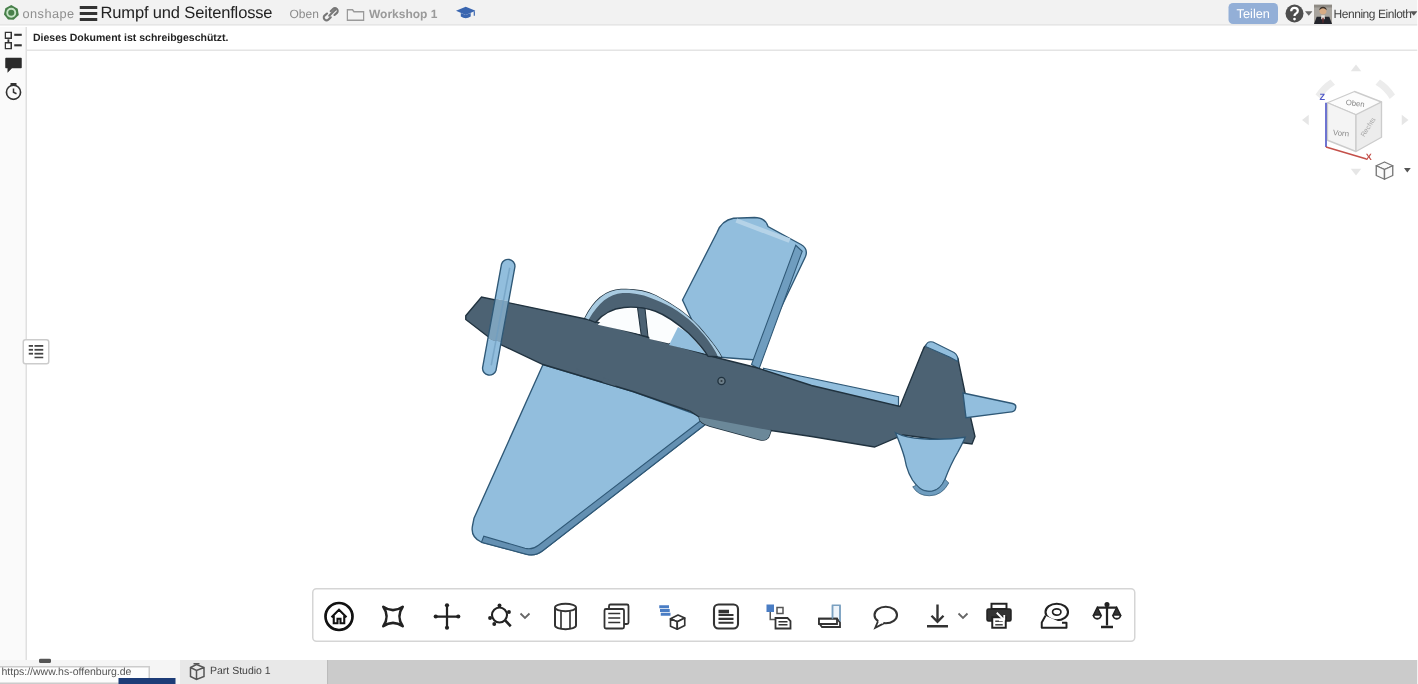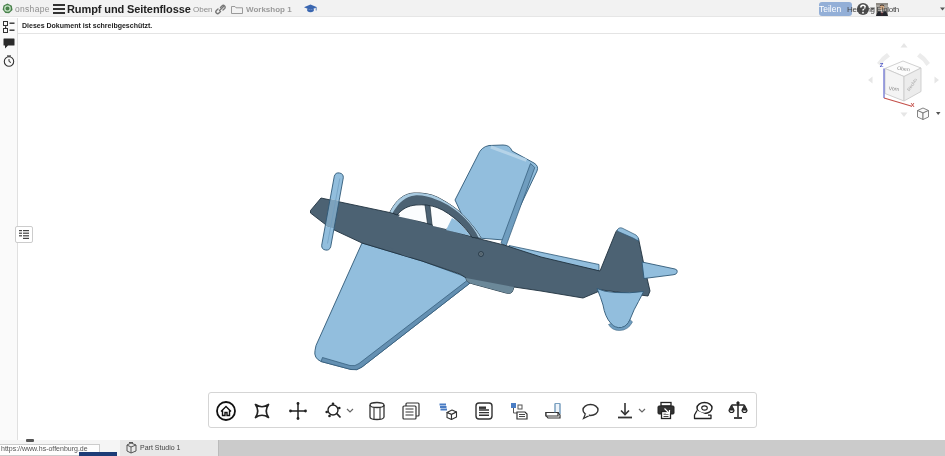--- a/index.html
+++ b/index.html
@@ -18,21 +18,21 @@
     <polygon points="7,0.5 12.5,3.5 13.4,9 9,13 4.3,12.8 0.8,8.4 2,3.2" fill="#48804a"></polygon>
     <circle cx="7" cy="7" r="3.4" fill="none" stroke="#c6e3c6" stroke-width="1.6"></circle>
   </svg>
   <div class="abs" style="left:15px;top:4px;font-size:8.5px;color:#8e8e8e;letter-spacing:0.3px;">onshape</div>
 
   <svg class="abs" style="left:53px;top:4px;" width="12" height="10" viewBox="0 0 12 10">
     <rect x="0" y="0" width="12" height="2" fill="#333"></rect>
     <rect x="0" y="4" width="12" height="2" fill="#333"></rect>
     <rect x="0" y="8" width="12" height="2" fill="#333"></rect>
   </svg>
-  <div class="abs" style="left:67px;top:3px;font-size:11px;letter-spacing:-0.1px;font-weight:bold;color:#222;white-space:nowrap;">Rumpf und Seitenflosse</div>
+  <div class="abs" style="left:67px;top:3px;font-size:11px;letter-spacing:-0.1px;font-weight:normal;color:#222;white-space:nowrap;">Rumpf und Seitenflosse</div>
   <div class="abs" style="left:193px;top:5px;font-size:8px;color:#8b8b8b;">Oben</div>
 
   <svg class="abs" style="left:215px;top:4px;" width="11" height="11" viewBox="0 0 11 11">
     <g stroke="#777" stroke-width="1.4" fill="none" stroke-linecap="round">
       <path d="M4.5,6.5 L8.5,2.5"></path>
       <path d="M5.5,3.5 L7,2 a1.8,1.8 0 0 1 2.6,2.6 L8,6"></path>
       <path d="M5.5,7.5 L4,9 a1.8,1.8 0 0 1 -2.6,-2.6 L3,5"></path>
     </g>
   </svg>
 
@@ -40,41 +40,41 @@
     <path d="M0.5,1.5 L4,1.5 L5,2.8 L11.5,2.8 L11.5,8.5 L0.5,8.5 Z" fill="none" stroke="#9a9a9a" stroke-width="1"></path>
   </svg>
   <div class="abs" style="left:246px;top:5px;font-size:8px;color:#9a9a9a;font-weight:bold;">Workshop 1</div>
 
   <svg class="abs" style="left:304px;top:4px;" width="13" height="10" viewBox="0 0 13 10">
     <polygon points="6.5,0.5 13,3.2 6.5,6 0,3.2" fill="#3a66b0"></polygon>
     <path d="M3.2,4.6 L3.2,7 Q6.5,9.4 9.8,7 L9.8,4.6 L6.5,6 Z" fill="#3a66b0"></path>
     <path d="M12.2,3.5 L12.2,6.5" stroke="#3a66b0" stroke-width="0.8"></path>
   </svg>
 
-  <div class="abs" style="left:819px;top:2px;width:33px;height:14px;background:#93afd7;border-radius:3px;color:#fff;font-size:8.5px;line-height:14px;">Teilen</div>
+  <div class="abs" style="left:819px;top:2px;width:33px;height:14px;background:#93afd7;border-radius:3px;color:#fff;font-size:8.5px;text-align:center;line-height:14px;">Teilen</div>
 
   <svg class="abs" style="left:856px;top:2px;" width="14" height="14" viewBox="0 0 14 14">
     <circle cx="7" cy="7" r="6" fill="#4d4d4d"></circle>
     <path d="M4.8,5.5 Q4.8,3.2 7,3.2 Q9.2,3.2 9.2,5.2 Q9.2,6.6 7.8,7.2 Q7,7.6 7,8.6" fill="none" stroke="#fff" stroke-width="1.5"></path>
     <circle cx="7" cy="10.7" r="0.9" fill="#fff"></circle>
   </svg>
   <svg class="abs" style="left:870px;top:7px;" width="5" height="4" viewBox="0 0 5 4">
       <polygon points="0,0.5 5,0.5 2.5,3.5" fill="#666"></polygon>
     </svg>
 
   <svg class="abs" style="left:876px;top:3px;" width="12" height="13" viewBox="0 0 12 13">
     <rect width="12" height="13" fill="#a8a49e"></rect>
     <rect x="0" y="0" width="12" height="2" fill="#8e8a84"></rect>
     <path d="M0,13 L1.8,8.2 L10.2,8.2 L12,13 Z" fill="#23252c"></path>
     <rect x="4.8" y="7.2" width="2.4" height="2.6" fill="#e8e4de"></rect>
     <circle cx="6" cy="4.4" r="2.3" fill="#d8ac85"></circle>
     <path d="M3.5,3.8 Q6,1.2 8.5,3.8 Q8.3,1.6 6,1.5 Q3.7,1.6 3.5,3.8" fill="#3c3028"></path>
     <path d="M5.5,8.8 L6.5,8.8 L6.2,12.5 L5.8,12.5 Z" fill="#7d2f32"></path>
   </svg>
-  <div class="abs" style="left:847px;top:5px;font-size:8px;letter-spacing:-0.3px;color:#444;white-space:nowrap;">Henning Einloth</div>
+  <div class="abs" style="left:889px;top:5px;font-size:8px;letter-spacing:-0.3px;color:#444;white-space:nowrap;">Henning Einloth</div>
   <svg class="abs" style="left:940px;top:7px;" width="5" height="4" viewBox="0 0 5 4">
       <polygon points="0,0.5 5,0.5 2.5,3.5" fill="#555"></polygon>
     </svg>
 
   <div class="abs" style="left:18px;top:18px;width:927px;height:16px;background:#fff;border-bottom:1px solid #e4e4e4;"></div>
   <div class="abs" style="left:22px;top:22px;font-size:7px;font-weight:bold;color:#222;">Dieses Dokument ist schreibgeschützt.</div>
 
   <div class="abs" style="left:0;top:18px;width:18px;height:427px;background:#fafafa;border-right:1px solid #e0e0e0;"></div>
 
   <svg class="abs" style="left:3px;top:21px;" width="12" height="12" viewBox="0 0 12 12">

